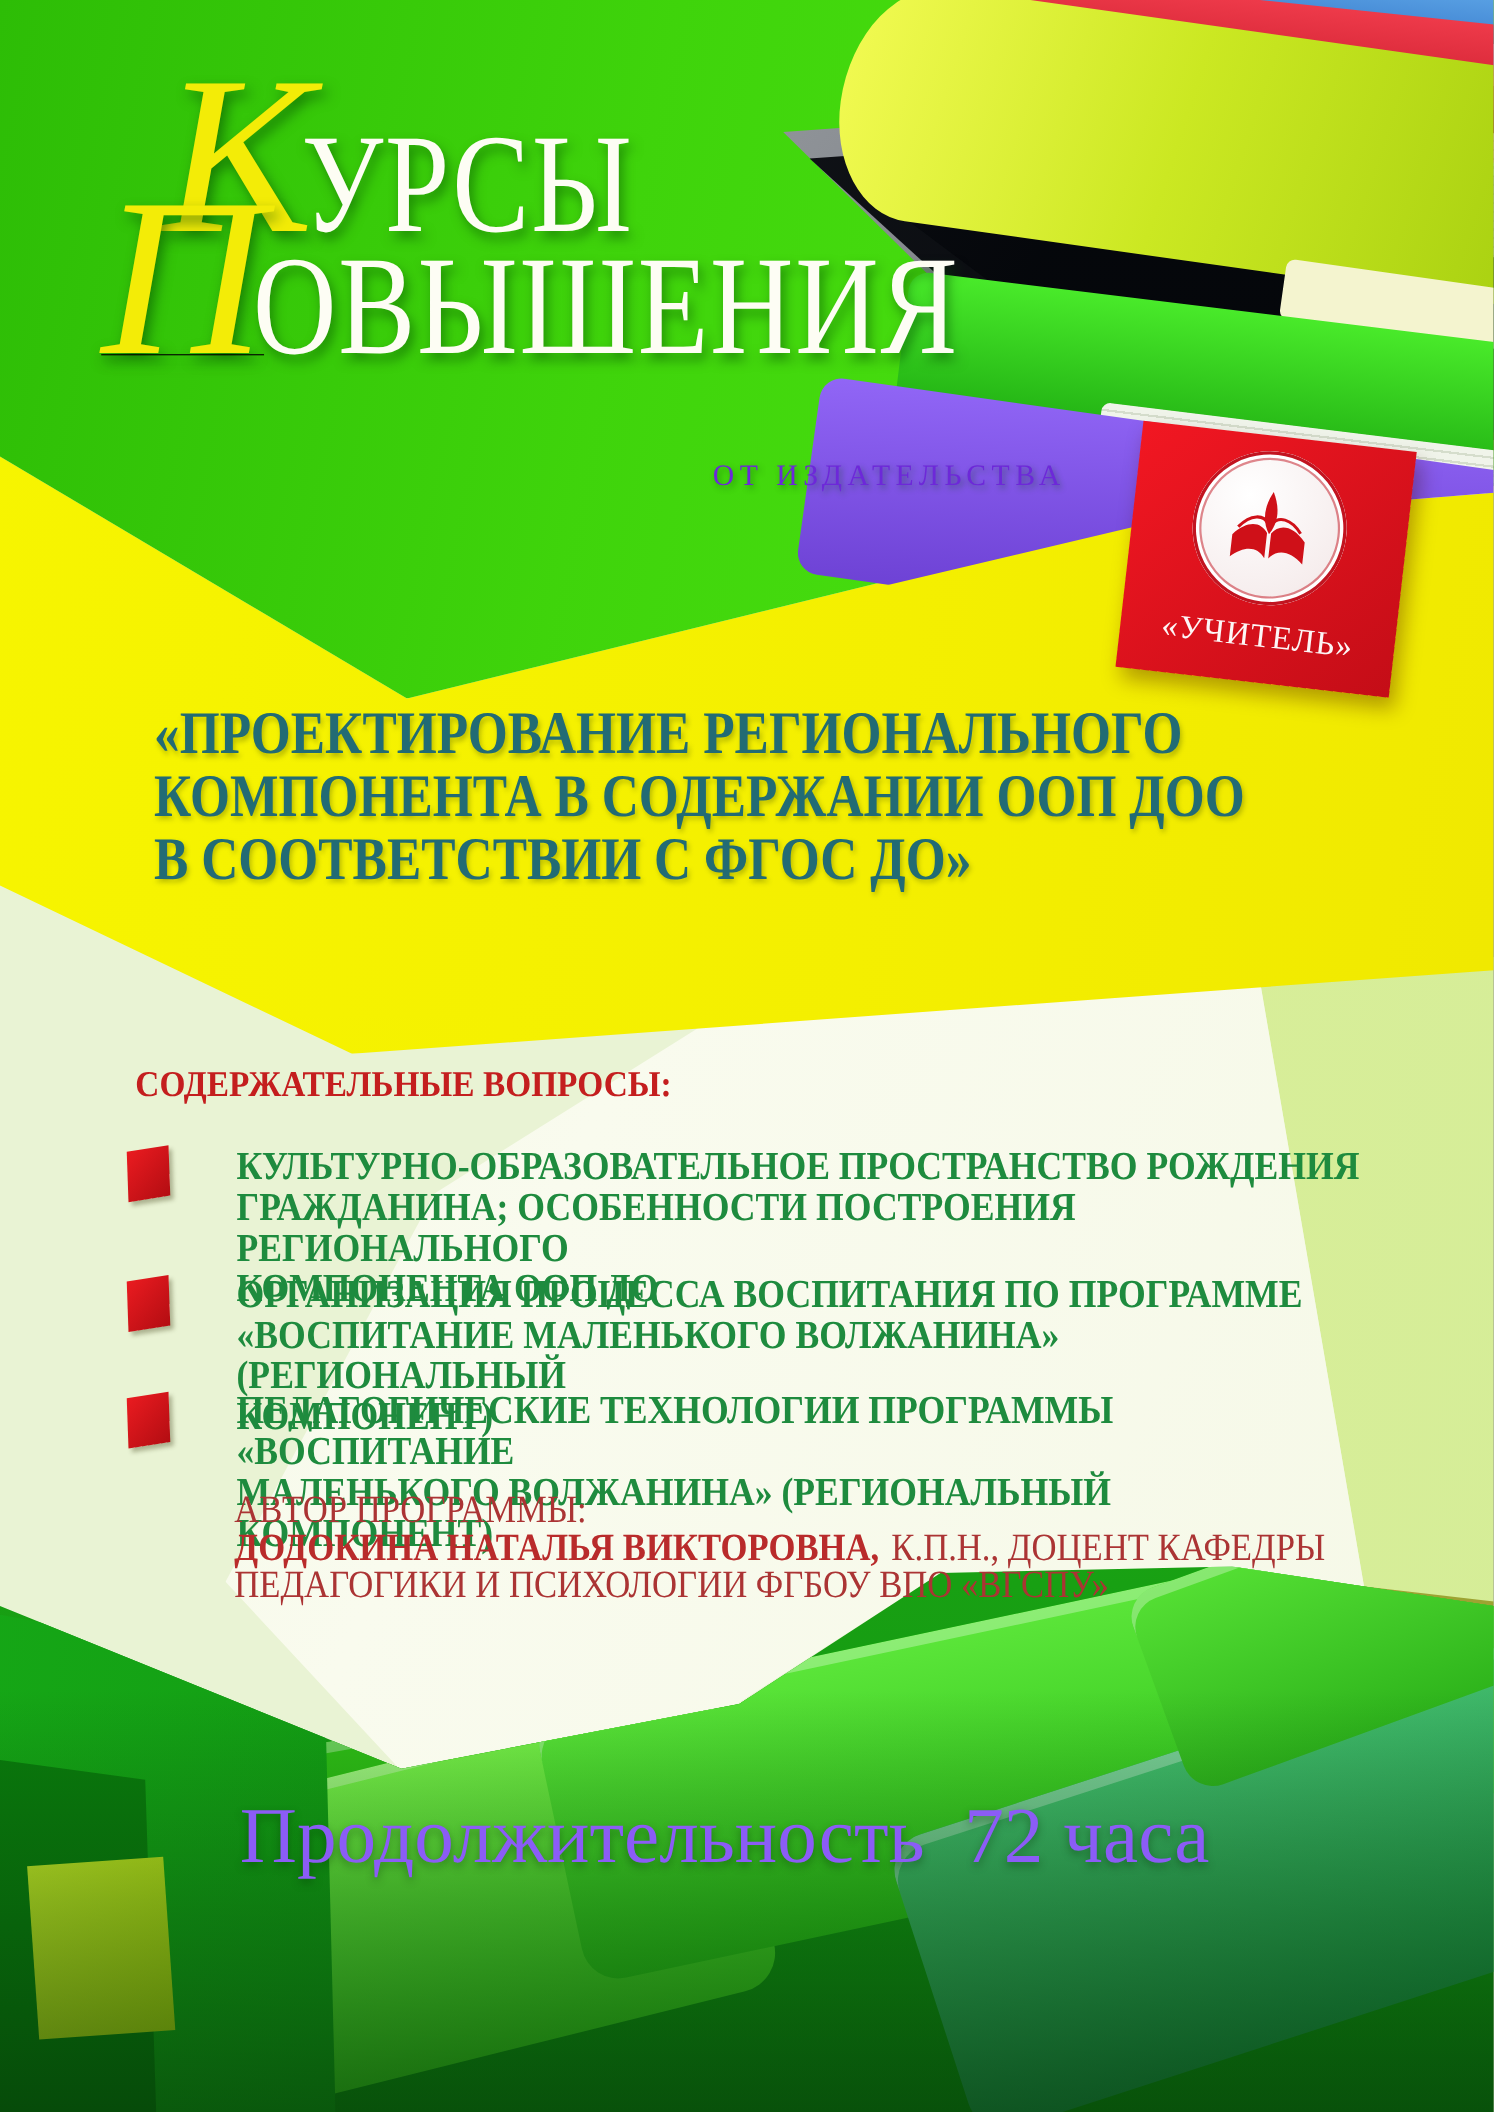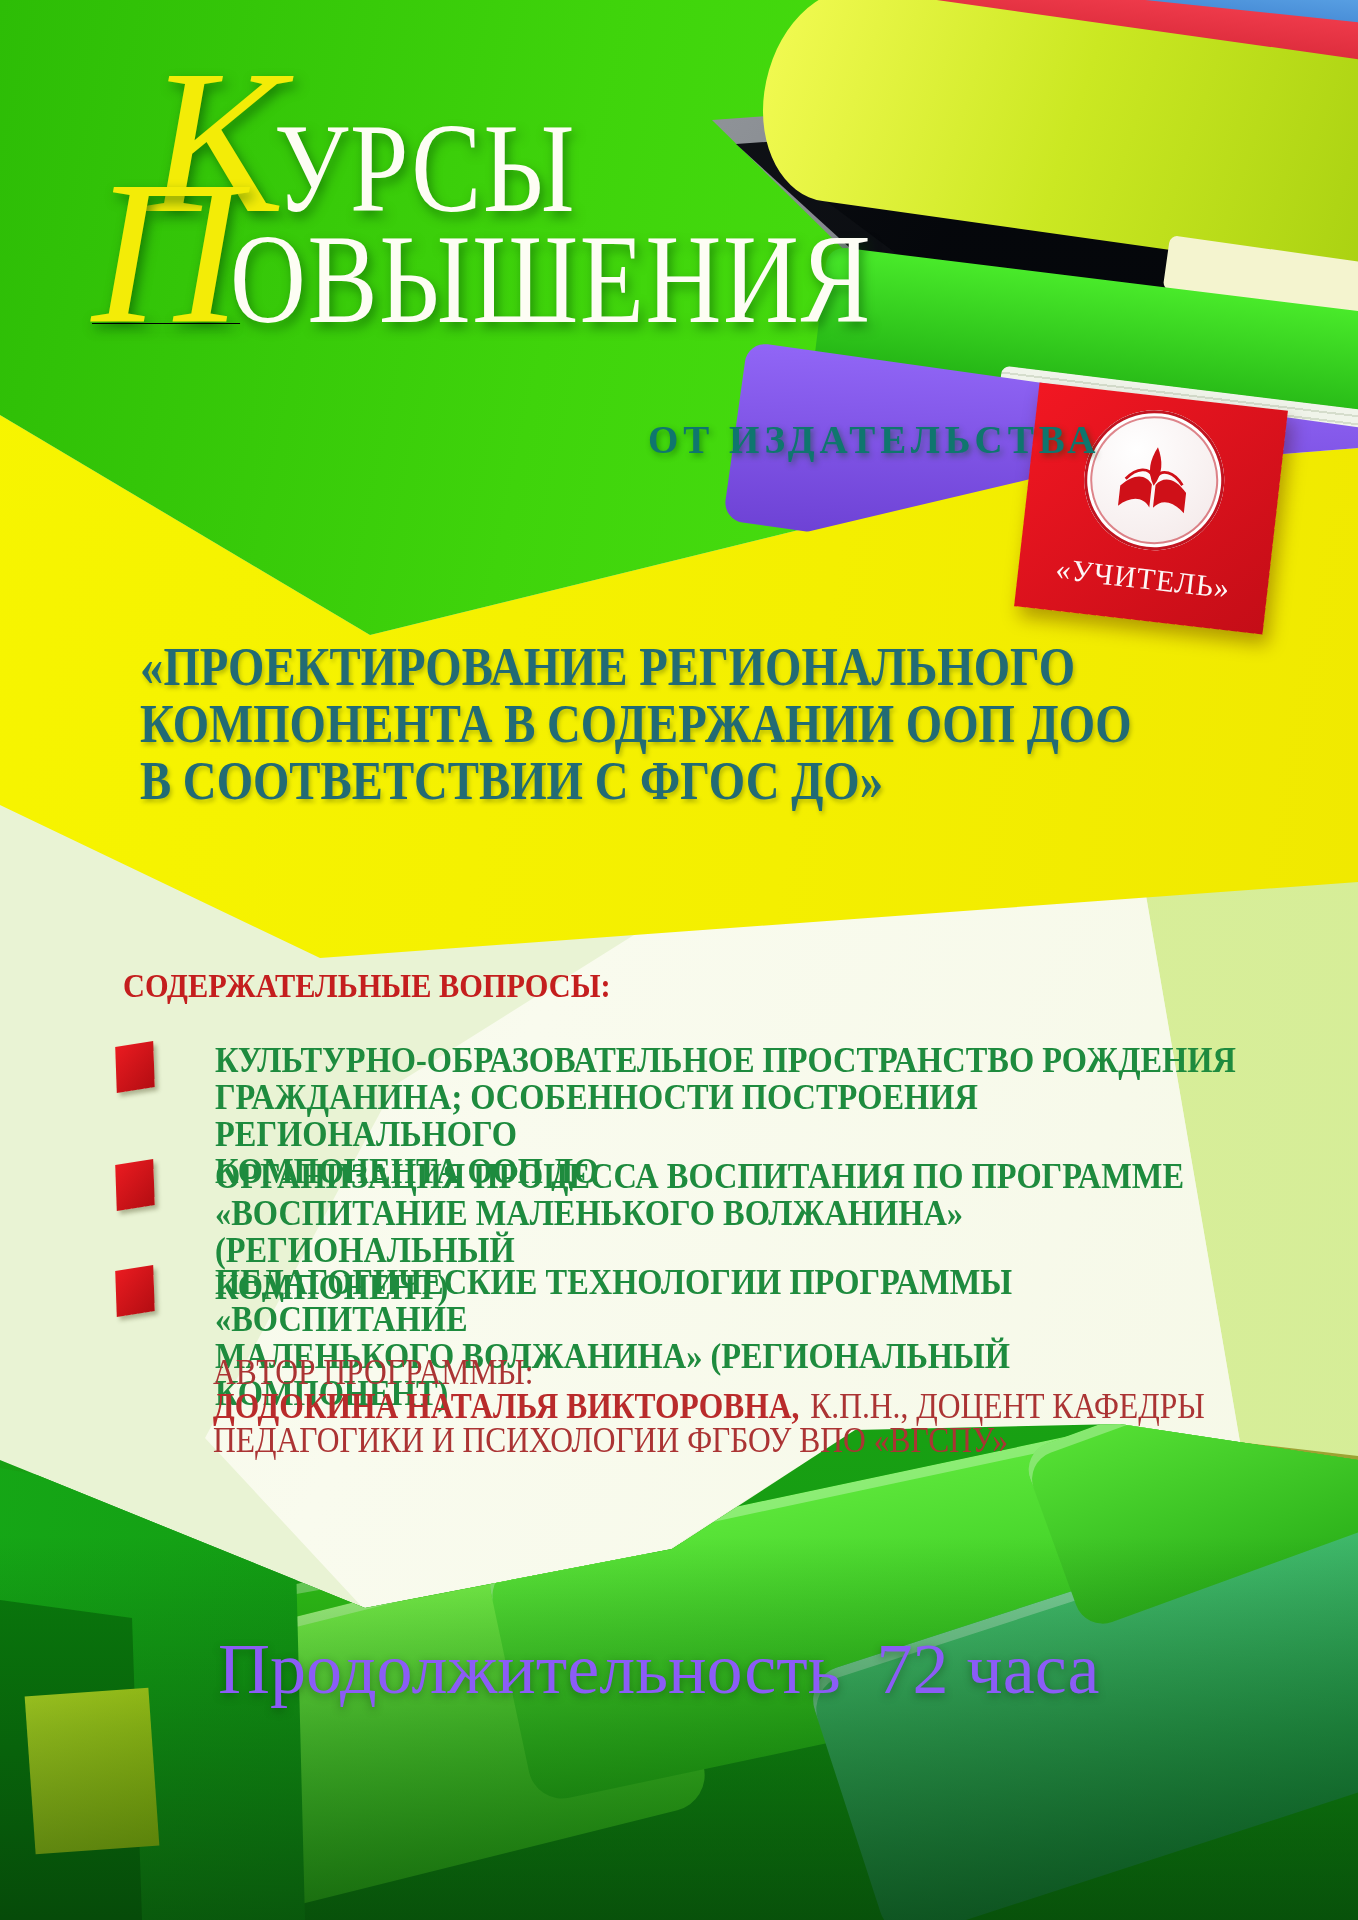--- a/index.html
+++ b/index.html
@@ -66,22 +66,22 @@
   
   .hero-line{position:absolute;white-space:nowrap;line-height:normal;}
   .hero-line .ini{font-size:205px;font-style:italic;color:#f3ec07;
           text-shadow:4px 6px 12px rgba(0,70,0,.55);}
   .hero-line .rest{display:inline-block;transform:scaleX(.82);transform-origin:0 100%;
           font-size:128px;color:#fdfdf4;margin-left:-10px;letter-spacing:2px;
           text-shadow:4px 6px 12px rgba(0,70,0,.5);}
   .hl1{left:148px;top:24px;}
   .hl2{left:92px;top:135px;text-decoration:underline;}
   .hl3{left:112px;top:210px;}
-  .subtitle{position:absolute;left:648px;top:417px;font-size:39px;letter-spacing:5px;
-          color:#0f766e;text-shadow:2px 3px 6px rgba(0,70,0,.45);white-space:nowrap;font-weight:bold;}
+  .subtitle{position:absolute;left:648px;top:417px;font-size:27px;letter-spacing:5px;
+          color:#6d28d9;text-shadow:2px 3px 6px rgba(0,70,0,.45);white-space:nowrap;}
 
   
   .program-title{position:absolute;left:140px;top:638px;font-size:55px;line-height:57px;
           font-weight:700;color:#226b74;transform:scaleX(.85);transform-origin:0 0;
           white-space:pre-line;text-shadow:2px 3px 5px rgba(110,120,0,.45);}
 
   
   .questions-heading{position:absolute;left:123px;top:968px;font-size:33px;font-weight:700;
           color:#c41e1e;transform:scaleX(.92);transform-origin:0 0;white-space:nowrap;}
   .bullet-text{position:absolute;left:215px;font-size:36px;line-height:37px;font-weight:700;

